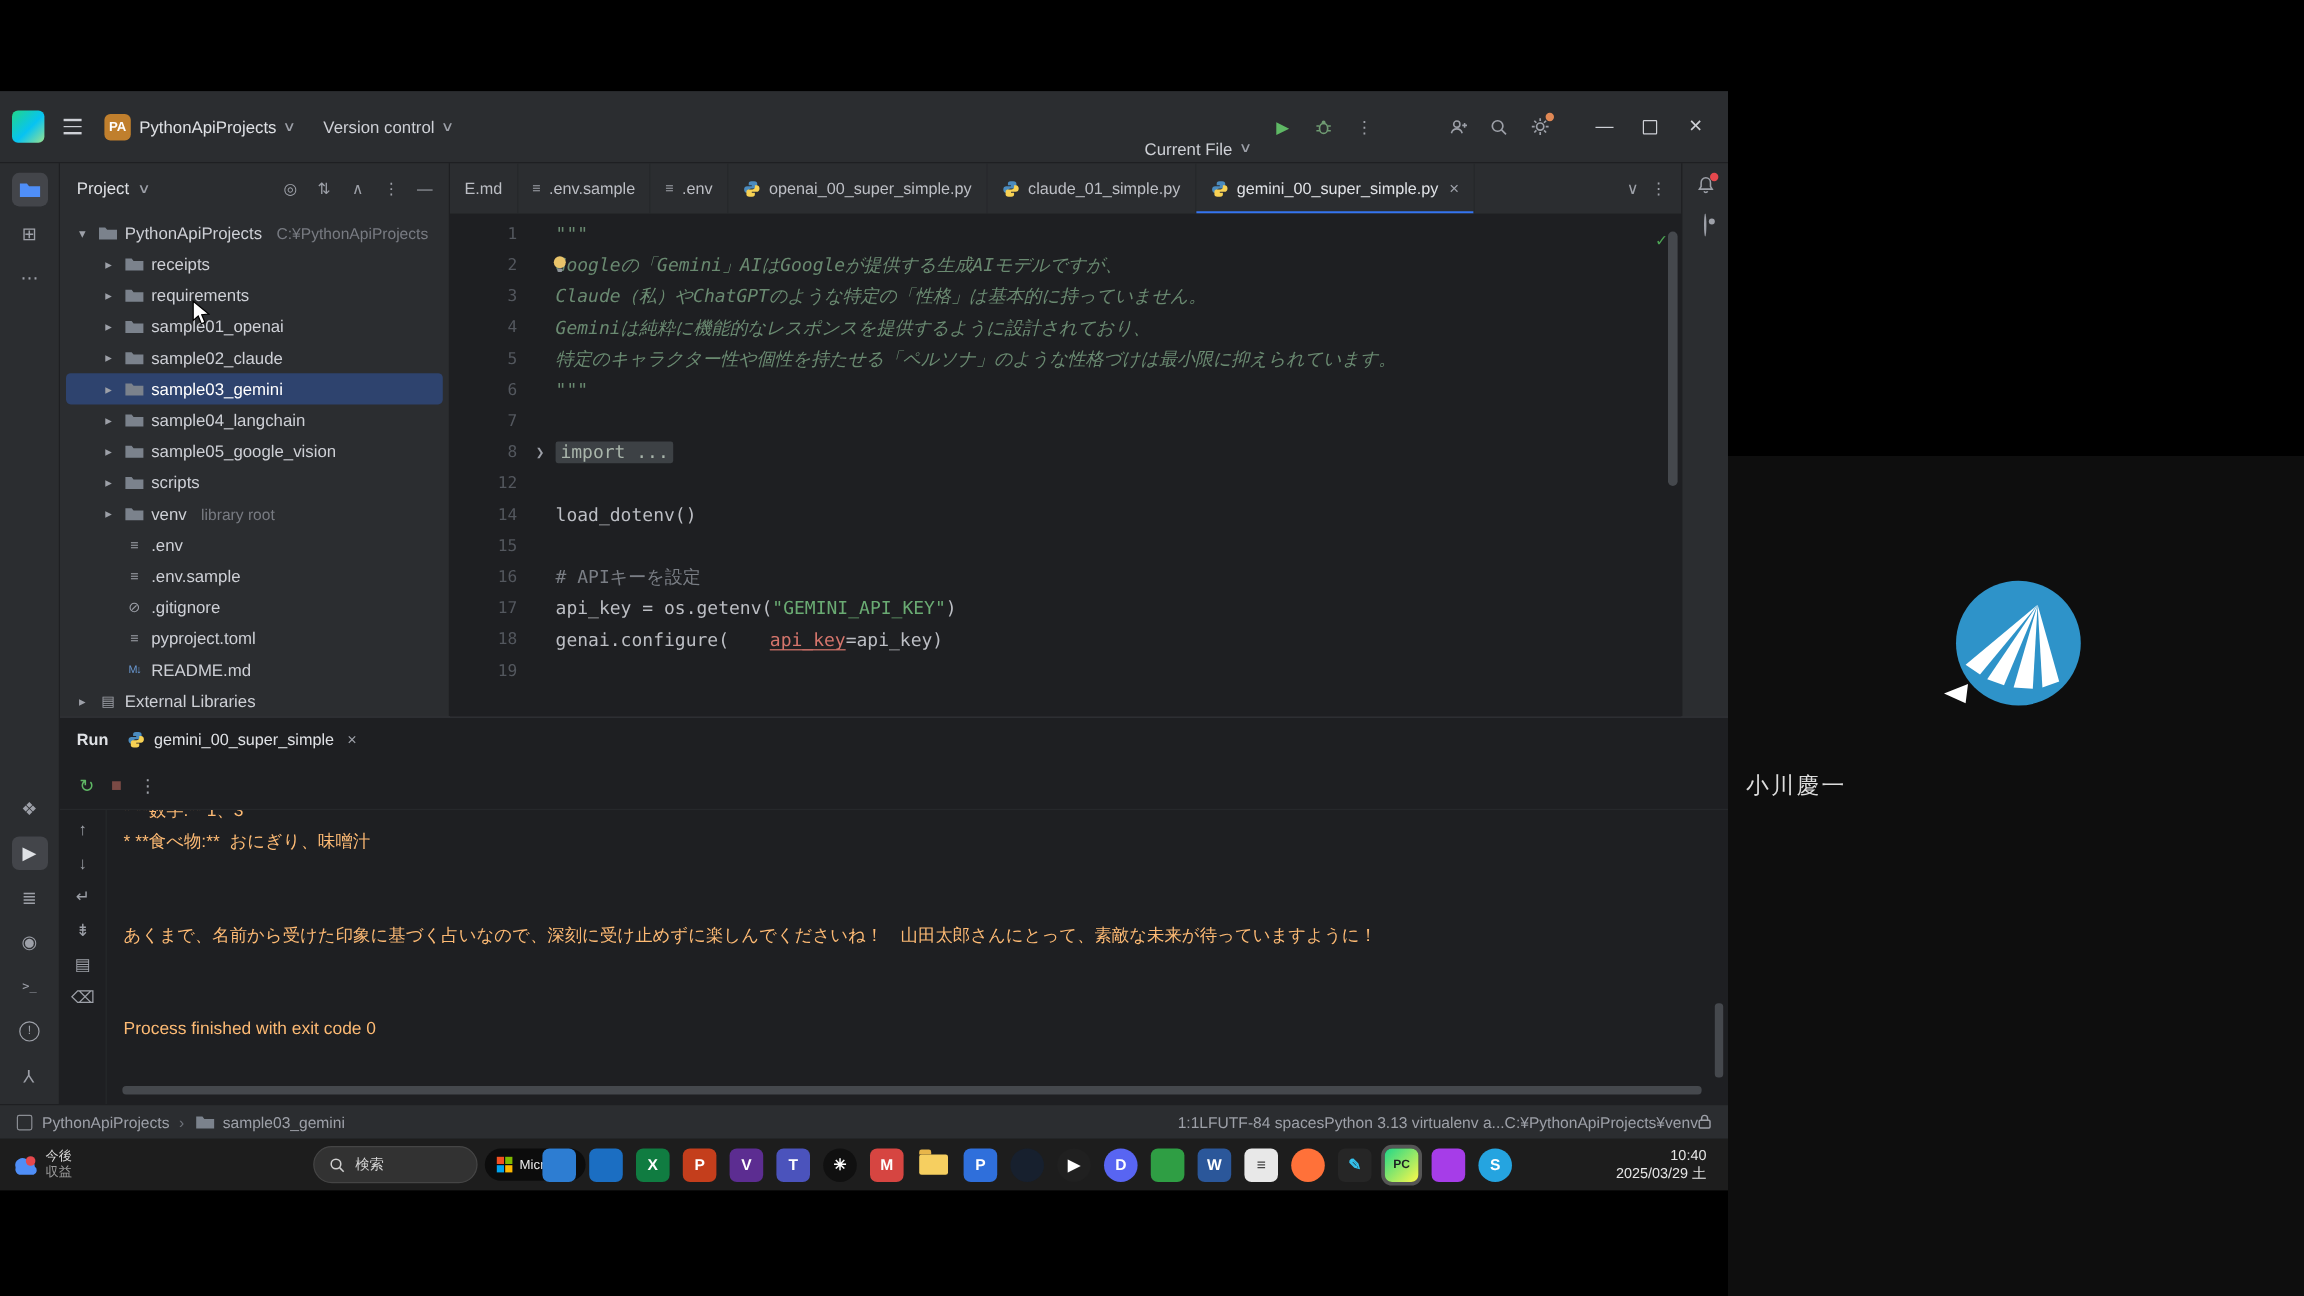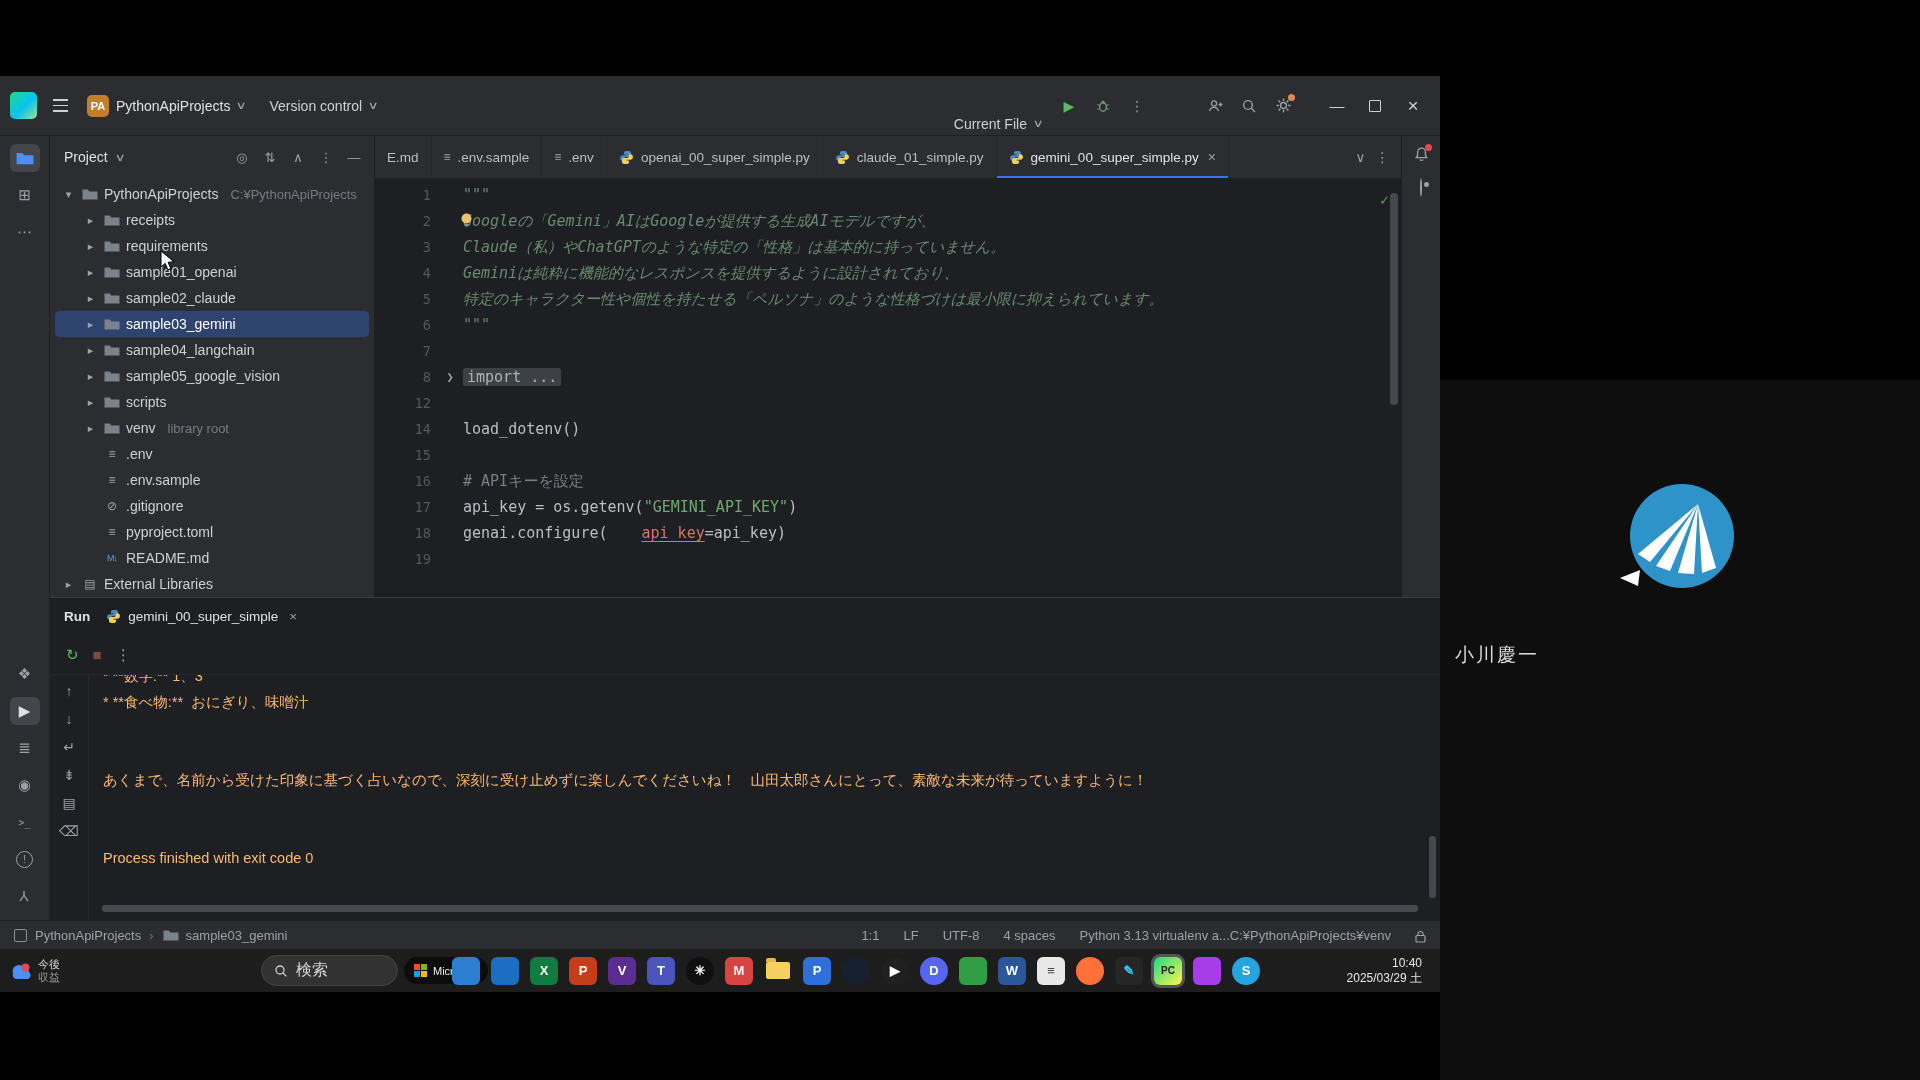--- a/index.html
+++ b/index.html
@@ -108,29 +108,29 @@
   .bell-dot{position:absolute;top:-2px;right:-2px;width:7px;height:7px;border-radius:50%;background:#e5484d;}
   .ai-ico{width:14px;height:14px;border:1.5px solid #9da0a8;border-radius:50%;position:relative;}
   .ai-ico::after{content:"";position:absolute;left:3px;top:3px;width:5px;height:5px;border-radius:50%;background:#9da0a8;}
 
   
   .statusbar{height:28px;flex:0 0 auto;background:#2b2d30;border-top:1px solid #1e1f22;display:flex;align-items:center;
              padding:0 14px;font-size:13px;color:#9da0a8;gap:8px;}
   .bc-sep{color:#6f737a;}
   .bc-item{display:flex;align-items:center;gap:6px;}
   .bc-ico{width:11px;height:11px;border:1.3px solid #8a8d93;border-radius:2px;display:inline-block;}
-  .sb-right{margin-left:auto;display:flex;align-items:flex-end;gap:24px;}
+  .sb-right{margin-left:auto;display:flex;align-items:flex-start;}
 
   
   .taskbar{position:absolute;left:0;top:949px;width:1440px;height:43px;background:#1d1d1d;display:flex;align-items:center;}
   .tb-widget{position:absolute;left:10px;display:flex;align-items:center;gap:6px;}
   .tb-widget .wtxt{font-size:11px;line-height:13px;color:#d8d8d8;}
   .tb-widget .wtxt .l2{color:#9a9a9a;}
   .searchpill{position:absolute;left:261px;width:137px;height:31px;border-radius:16px;background:#323232;border:1px solid #454545;
-              display:flex;align-items:center;gap:8px;padding:0 12px;box-sizing:border-box;color:#d5d5d5;font-size:16px;}
+              display:flex;align-items:center;gap:8px;padding:0 12px;box-sizing:border-box;color:#d5d5d5;font-size:12px;}
   .promo{position:absolute;left:404px;height:27px;border-radius:14px;background:#0c0c0c;display:flex;align-items:center;
          gap:6px;padding:0 10px;color:#eee;font-size:11px;}
   .mslogo{display:grid;grid-template-columns:6px 6px;grid-template-rows:6px 6px;gap:1px;}
   .mslogo i{display:block;}
   .apps{position:absolute;left:452px;display:flex;align-items:center;gap:11px;}
   .appt{width:28px;height:28px;border-radius:6px;display:flex;align-items:center;justify-content:center;
         font-size:13px;font-weight:bold;color:#fff;}
   .appt.roundy{border-radius:50%;}
   .appt.hl{box-shadow:0 0 0 3px rgba(255,255,255,.25);background-clip:padding-box;}
   .folder-shape{width:24px;height:17px;background:#f6cf60;border-radius:2px;position:relative;}

